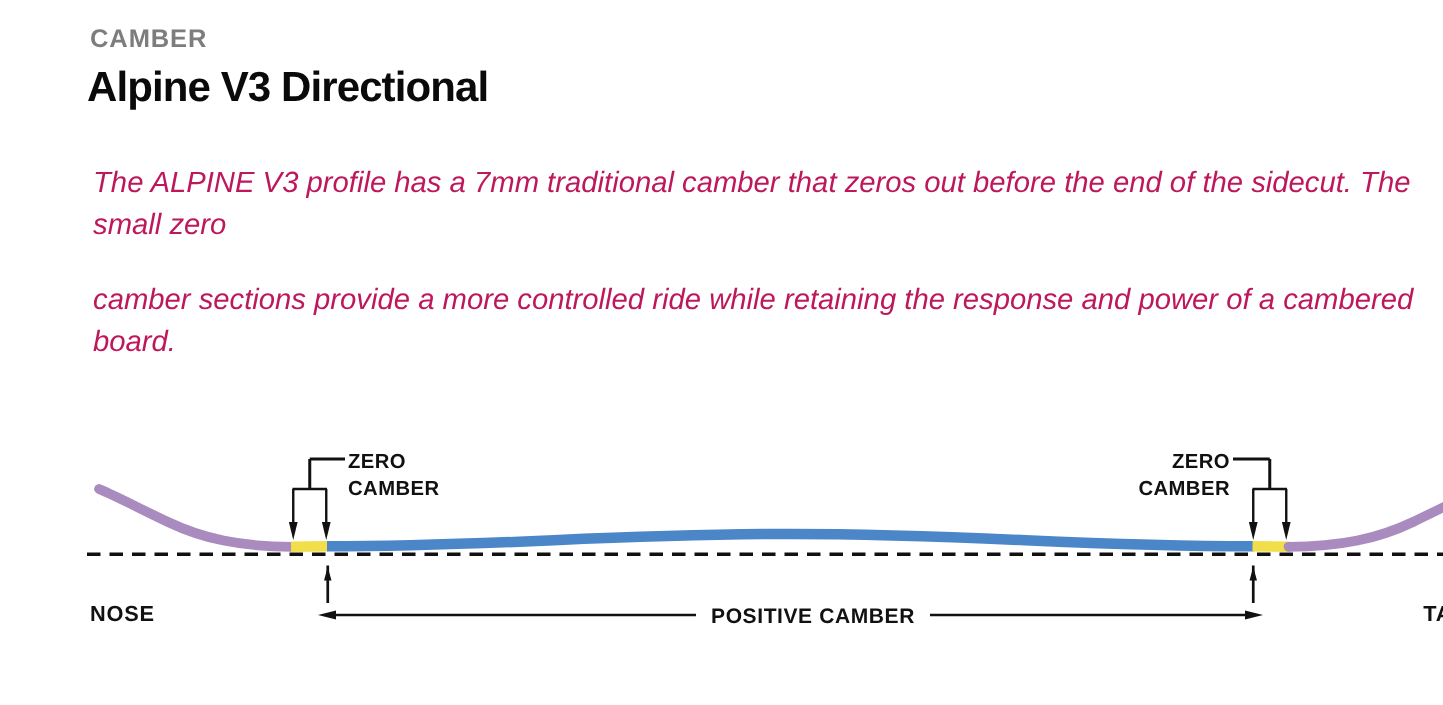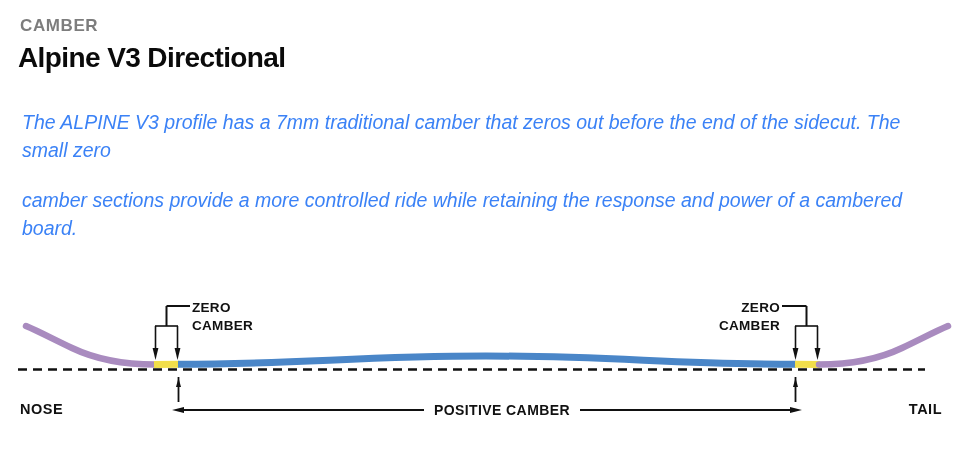--- a/index.html
+++ b/index.html
@@ -13,20 +13,21 @@
     font-family: "Liberation Sans", sans-serif;
     color: #111111;
     overflow: hidden;
     position: relative;
   }
 
   .page {
     position: relative;
     width: 824px;
     height: 470px;
+    margin-left: 40px;
   }
 
   
   .eyebrow {
     position: absolute;
     left: 20px;
     top: 16px;
     font-size: 17px;
     font-weight: bold;
     letter-spacing: 0.6px;
@@ -49,21 +50,21 @@
     position: absolute;
     left: 22px;
     top: 108px;
     width: 900px;
   }
   .body-copy p {
     margin: 0 0 22px 0;
     font-size: 19.5px;
     line-height: 28px;
     font-style: italic;
-    color: #3b82f6;
+    color: #be185d;
   }
   .body-copy p:last-child { margin-bottom: 0; }
 
   
   .diagram {
     position: absolute;
     left: 0;
     top: 274px;
     width: 962px;
     height: 180px;

